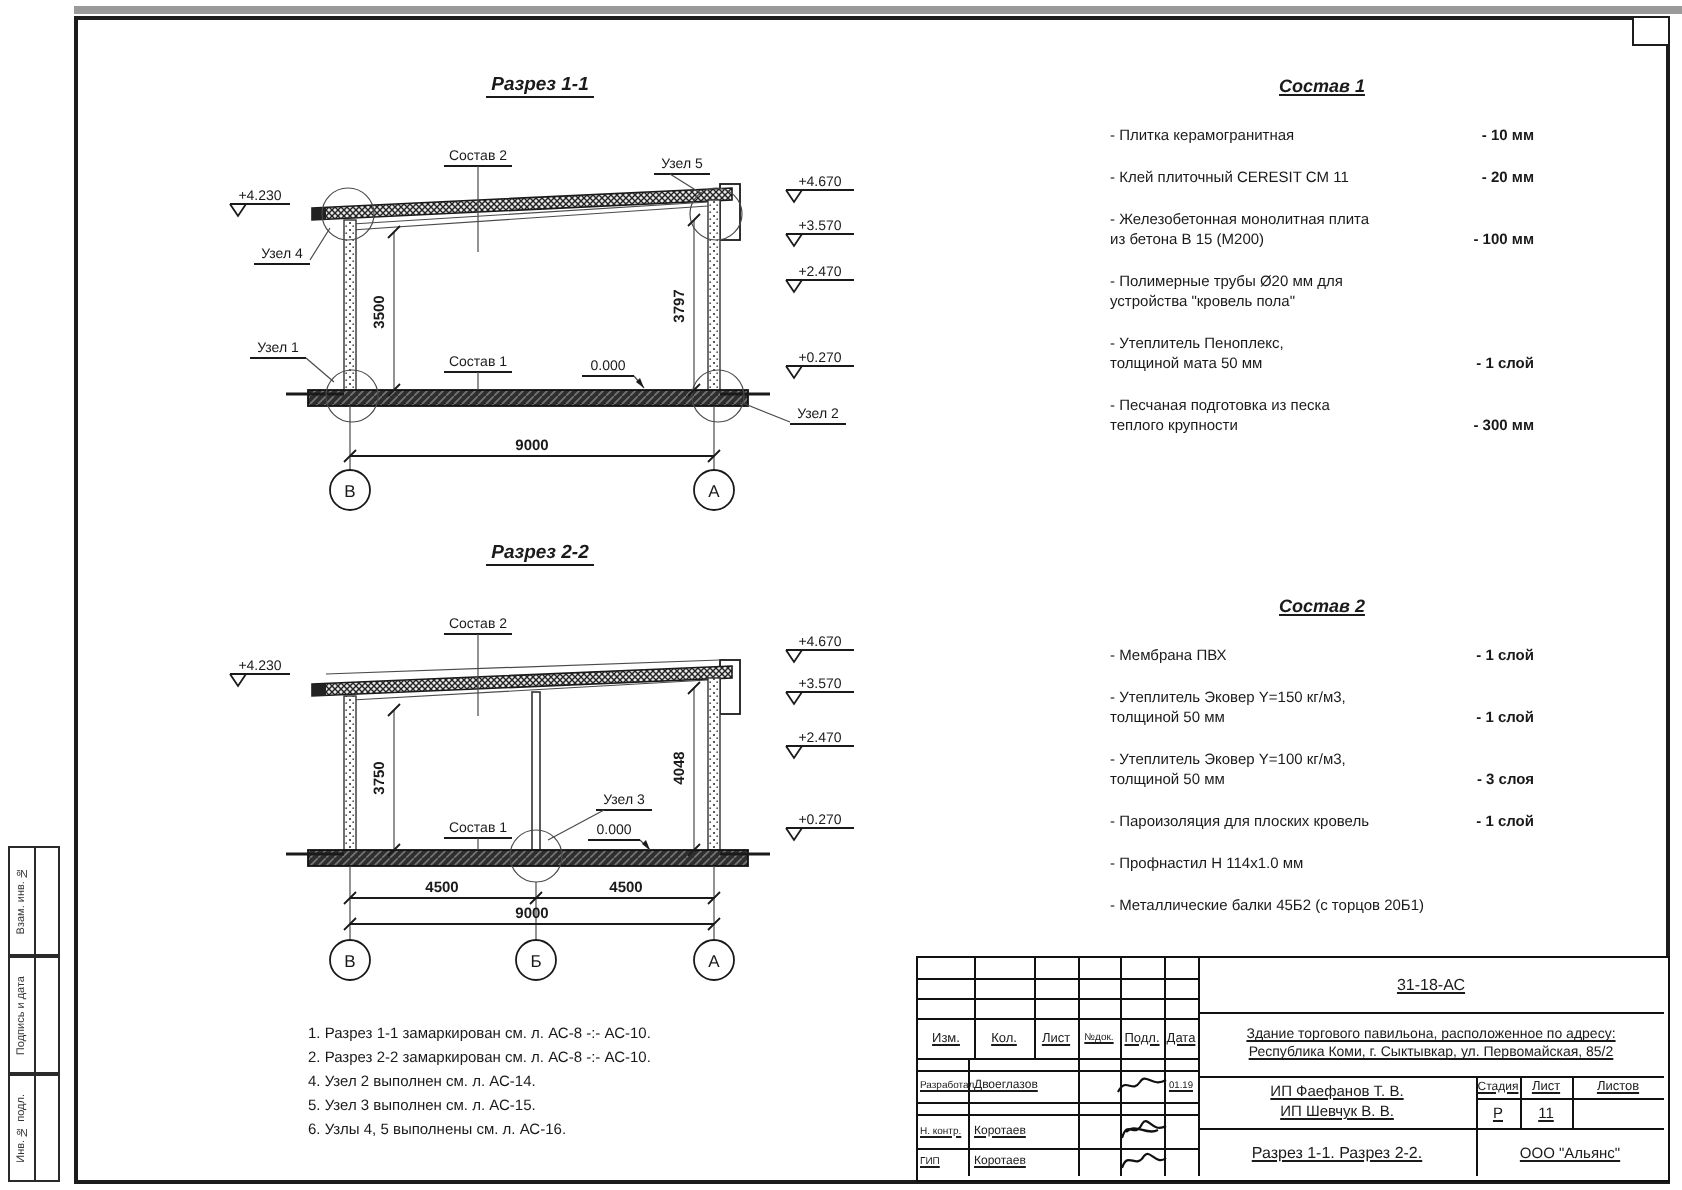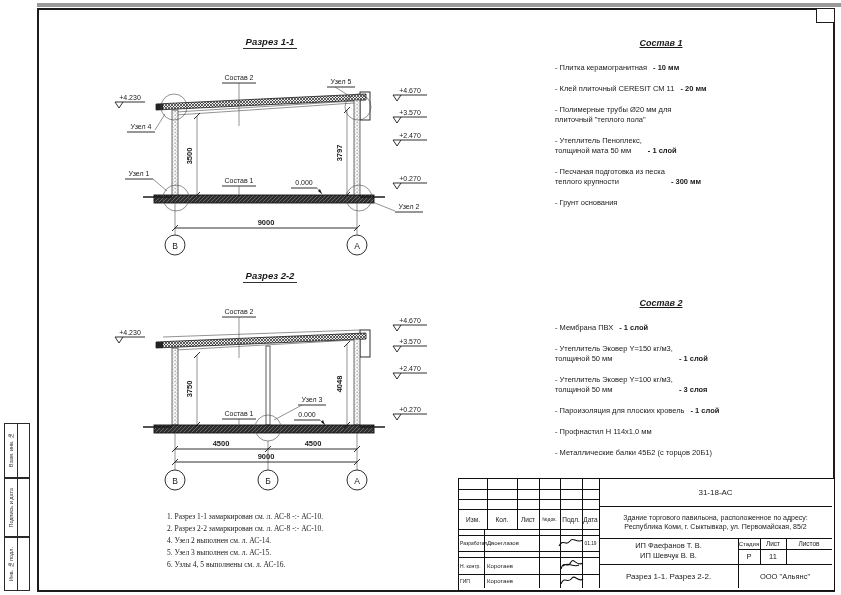--- a/index.html
+++ b/index.html
@@ -10,34 +10,34 @@
   .topshadow{left:37px;top:3px;width:804px;height:4px;background:#9a9a9a;}
   .cornerbox{left:816px;top:8px;width:17px;height:13px;border:1.5px solid #1c1c1c;background:#fff;}
   
   .mbox{left:4px;width:26px;border:1px solid #2a2a2a;display:flex;box-sizing:border-box;background:#fff;}
   .mlab{width:12px;border-right:1px solid #2a2a2a;display:flex;align-items:center;justify-content:center;}
   .mlab span{writing-mode:vertical-rl;transform:rotate(180deg);font-size:5.5px;color:#333;white-space:nowrap;}
   
   .s-list{width:212px;}
   .s-title{text-align:center;font-size:9px;font-weight:bold;font-style:italic;
            text-decoration:underline;margin-bottom:15px;}
-  .s-item{display:flex;align-items:flex-end;
+  .s-item{display:flex;justify-content:space-between;align-items:flex-end;
           margin-bottom:11px;font-size:7.5px;line-height:10px;}
   .s-name{white-space:pre-line;}
   .s-val{white-space:nowrap;padding-left:6px;font-weight:bold;}
   
   .notes{font-size:7.5px;line-height:12px;}
   .notes div{white-space:nowrap;}
   
   .tb{left:458px;top:478px;width:377px;height:113px;border:1.8px solid #111;
       box-sizing:border-box;background:#fff;}
   .tb .hl{position:absolute;height:1px;background:#111;}
   .tb .vl{position:absolute;width:1px;background:#111;}
   .tb .tx{position:absolute;display:flex;align-items:center;justify-content:center;
-          text-align:center;box-sizing:border-box;}
+          text-align:center;box-sizing:border-box;text-decoration:underline;}
   
   svg .ln{stroke:#1a1a1a;stroke-width:0.9;fill:none;}
   svg .lt{stroke:#4a4a4a;stroke-width:0.6;fill:none;}
   svg .lk{stroke:#1a1a1a;stroke-width:1.5;fill:none;}
   svg text{fill:#1a1a1a;font-family:"Liberation Sans",sans-serif;}
   svg .ts{font-size:9.5px;font-weight:bold;font-style:italic;}
   svg .tl{font-size:7px;}
   svg .td{font-size:7.5px;font-weight:bold;}
   svg .ta{font-size:8.5px;}
 </style>
@@ -268,38 +268,39 @@
   <div class="s-title">Состав 1</div>
   <div class="s-item">
       <span class="s-name">- Плитка керамогранитная</span>
       <span class="s-val">- 10 мм</span>
     </div>
   <div class="s-item">
       <span class="s-name">- Клей плиточный CERESIT СМ 11</span>
       <span class="s-val">- 20 мм</span>
     </div>
   <div class="s-item">
+      <span class="s-name">- Железобетонная  монолитная плита
+из бетона В 15 (М200)</span>
+      <span class="s-val">- 100 мм</span>
+    </div>
+  <div class="s-item">
       <span class="s-name">- Полимерные трубы Ø20 мм для
-плиточный "теплого пола"</span>
+устройства "кровель пола"</span>
       <span class="s-val"></span>
     </div>
   <div class="s-item">
       <span class="s-name">- Утеплитель Пеноплекс,
 толщиной мата 50 мм</span>
       <span class="s-val">- 1 слой</span>
     </div>
   <div class="s-item">
       <span class="s-name">- Песчаная подготовка из песка
 теплого крупности</span>
       <span class="s-val">- 300 мм</span>
     </div>
-  <div class="s-item">
-      <span class="s-name">- Грунт основания</span>
-      <span class="s-val"></span>
-    </div>
 </div>
 
 <div class="abs s-list" style="left:555px;top:298px;">
   <div class="s-title">Состав 2</div>
   <div class="s-item">
       <span class="s-name">- Мембрана ПВХ</span>
       <span class="s-val">- 1 слой</span>
     </div>
   <div class="s-item">
       <span class="s-name">- Утеплитель Эковер Y=150 кг/м3,
@@ -318,21 +319,21 @@
   <div class="s-item">
       <span class="s-name">- Профнастил Н 114х1.0 мм</span>
       <span class="s-val"></span>
     </div>
   <div class="s-item">
       <span class="s-name">- Металлические балки 45Б2 (с торцов 20Б1)</span>
       <span class="s-val"></span>
     </div>
 </div>
 
-<div class="abs notes" style="left:167px;top:511px;font-family:Liberation Serif, serif;">
+<div class="abs notes" style="left:154px;top:511px;">
   <div>1. Разрез 1-1 замаркирован см. л. АС-8 -:- АС-10.</div>
   <div>2. Разрез 2-2 замаркирован см. л. АС-8 -:- АС-10.</div>
   <div>4. Узел 2 выполнен см. л. АС-14.</div>
   <div>5. Узел 3 выполнен см. л. АС-15.</div>
   <div>6. Узлы 4, 5 выполнены см. л. АС-16.</div>
 </div>
 
 <div class="abs tb">
 
   <div class="hl" style="left:0;top:10px;width:140px;"></div>

